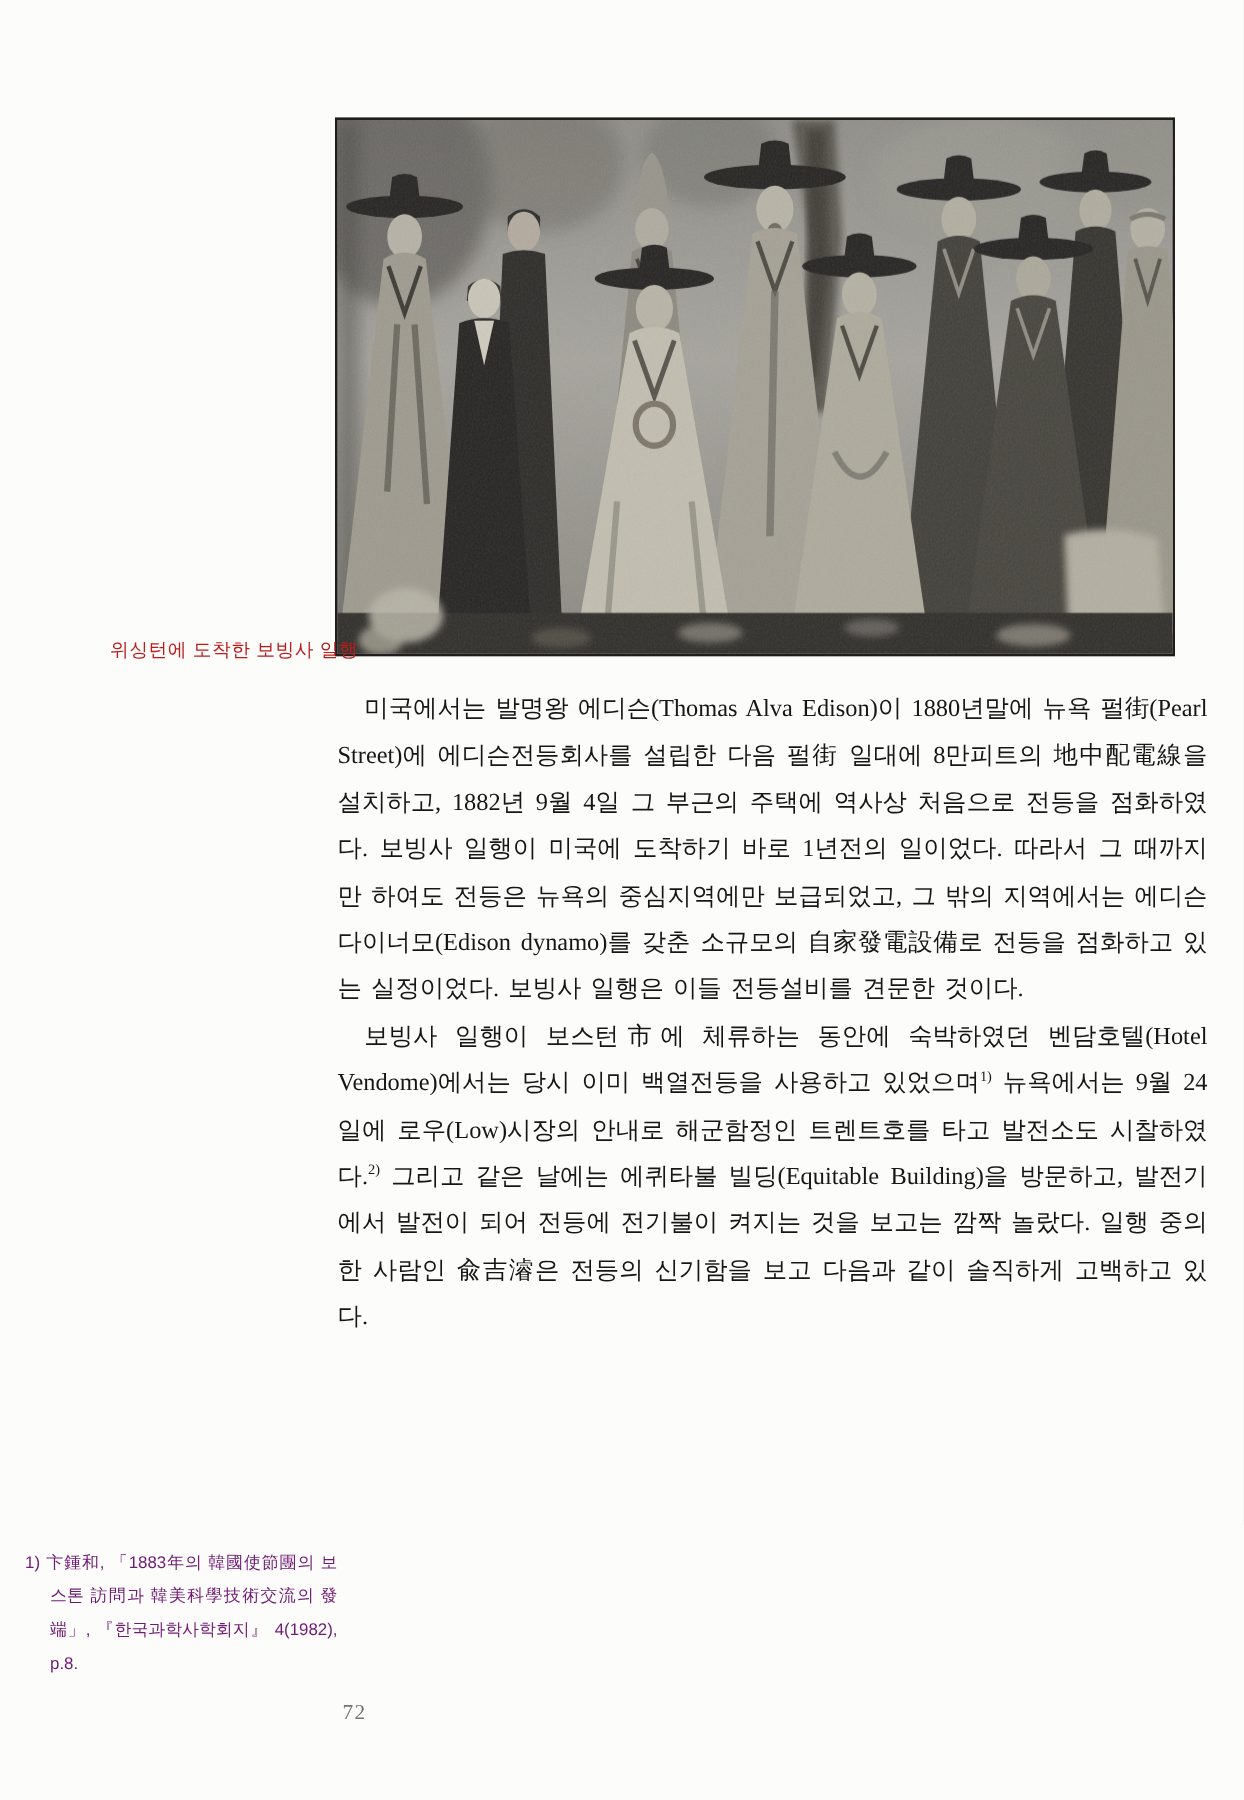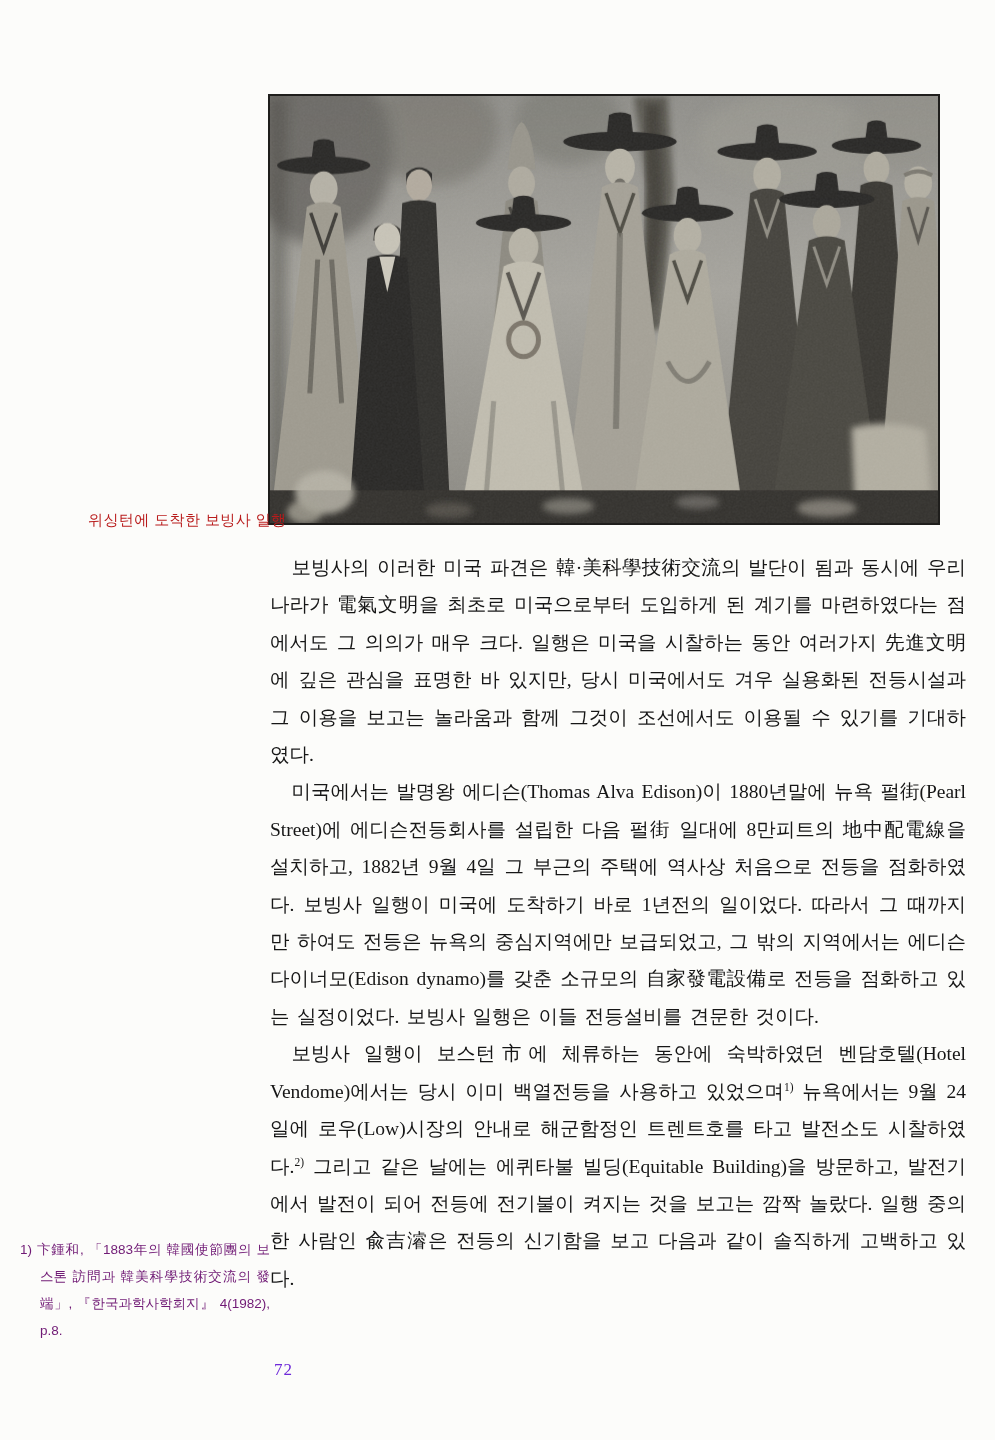--- a/index.html
+++ b/index.html
@@ -32,21 +32,21 @@
     letter-spacing:0;
   }
   .footnotes {
     position:absolute; left:20px; top:1236px; width:250px;
     font-size:13.5px; line-height:27px; color:#701a75;
     font-family:"Liberation Sans","DejaVu Sans",sans-serif;
   }
   .footnote { text-indent:-20px; padding-left:20px; text-align:justify; word-spacing:.5px; }
   .page-number {
     position:absolute; left:274px; top:1360px;
-    font-size:17px; color:#6d28d9; letter-spacing:1px;
+    font-size:17px; color:#737373; letter-spacing:1px;
   }
 </style>
 </head>
 <body>
 
 <div class="page">
 
   <div class="photo-frame">
     <svg viewBox="0 0 672 431" preserveAspectRatio="none">
       <defs>
@@ -181,21 +181,20 @@
         <ellipse cx="180" cy="418" rx="24" ry="8" fill="#55524b" opacity="0.8"></ellipse>
       </g>
 
       <rect width="672" height="431" filter="url(#grain)" opacity="0.17"></rect>
     </svg>
   </div>
 
   <div class="caption">위싱턴에 도착한 보빙사 일행</div>
 
   <div class="body-text">
-      <p class="indent">보빙사의 이러한 미국 파견은 韓·美科學技術交流의 발단이 됨과 동시에 우리나라가 電氣文明을 최초로 미국으로부터 도입하게 된 계기를 마련하였다는 점에서도 그 의의가 매우 크다. 일행은 미국을 시찰하는 동안 여러가지 先進文明에 깊은 관심을 표명한 바 있지만, 당시 미국에서도 겨우 실용화된 전등시설과 그 이용을 보고는 놀라움과 함께 그것이 조선에서도 이용될 수 있기를 기대하였다.</p>
       <p class="indent">미국에서는 발명왕 에디슨(Thomas Alva Edison)이 1880년말에 뉴욕 펄街(Pearl Street)에 에디슨전등회사를 설립한 다음 펄街 일대에 8만피트의 地中配電線을 설치하고, 1882년 9월 4일 그 부근의 주택에 역사상 처음으로 전등을 점화하였다. 보빙사 일행이 미국에 도착하기 바로 1년전의 일이었다. 따라서 그 때까지만 하여도 전등은 뉴욕의 중심지역에만 보급되었고, 그 밖의 지역에서는 에디슨 다이너모(Edison dynamo)를 갖춘 소규모의 自家發電設備로 전등을 점화하고 있는 실정이었다. 보빙사 일행은 이들 전등설비를 견문한 것이다.</p>
       <p class="indent">보빙사 일행이 보스턴市에 체류하는 동안에 숙박하였던 벤담호텔(Hotel Vendome)에서는 당시 이미 백열전등을 사용하고 있었으며<sup>1)</sup> 뉴욕에서는 9월 24일에 로우(Low)시장의 안내로 해군함정인 트렌트호를 타고 발전소도 시찰하였다.<sup>2)</sup> 그리고 같은 날에는 에퀴타불 빌딩(Equitable Building)을 방문하고, 발전기에서 발전이 되어 전등에 전기불이 켜지는 것을 보고는 깜짝 놀랐다. 일행 중의 한 사람인 兪吉濬은 전등의 신기함을 보고 다음과 같이 솔직하게 고백하고 있다.</p>
     </div>
 
   <div class="footnotes">
       <div class="footnote">1) 卞鍾和, 「1883年의 韓國使節團의 보스톤 訪問과 韓美科學技術交流의 發端」, 『한국과학사학회지』 4(1982), p.8.</div>
     </div>
 
   <div class="page-number">72</div>
 

